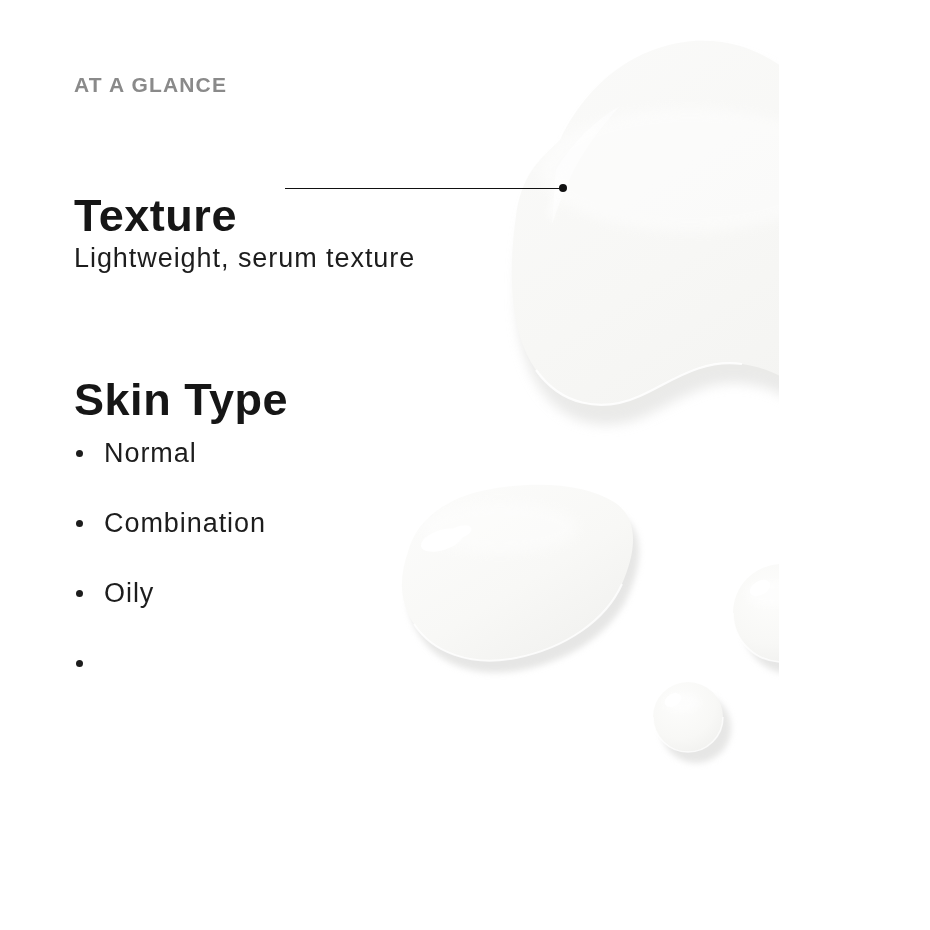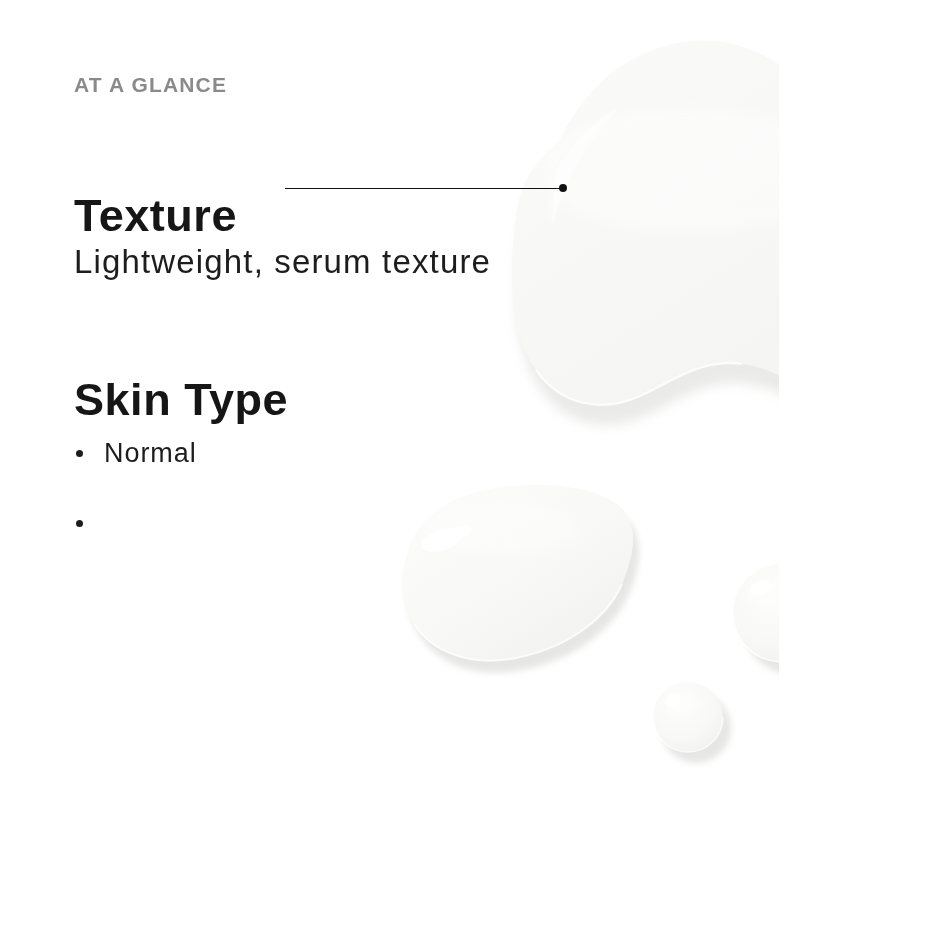--- a/index.html
+++ b/index.html
@@ -57,21 +57,21 @@
     line-height: 1;
     white-space: nowrap;
   }
   .heading.texture   { top: 156px; }
   .heading.skin-type { top: 340px; }
 
   .subtitle {
     position: absolute;
     left: 0;
     top: 243px;
-    font-size: 33px;
+    font-size: 27px;
     font-weight: normal;
     letter-spacing: 0.035em;
     color: #1d1d1d;
     line-height: 1.15;
     white-space: nowrap;
   }
 
   
   .leader {
     position: absolute;
@@ -248,20 +248,28 @@
 
     <h2 class="heading skin-type">Skin Type</h2>
 
     <ul class="bullet-list">
       <li class="bullet-item">
         <span class="dot"></span>
         <span>Normal</span>
       </li>
       <li class="bullet-item">
         <span class="dot"></span>
+        <span>Combination</span>
+      </li>
+      <li class="bullet-item">
+        <span class="dot"></span>
+        <span>Oily</span>
+      </li>
+      <li class="bullet-item">
+        <span class="dot"></span>
       </li>
     </ul>
   </div>
 
   <div class="leader">
     <span class="rule"></span>
     <span class="node"></span>
   </div>
 
 </div>

